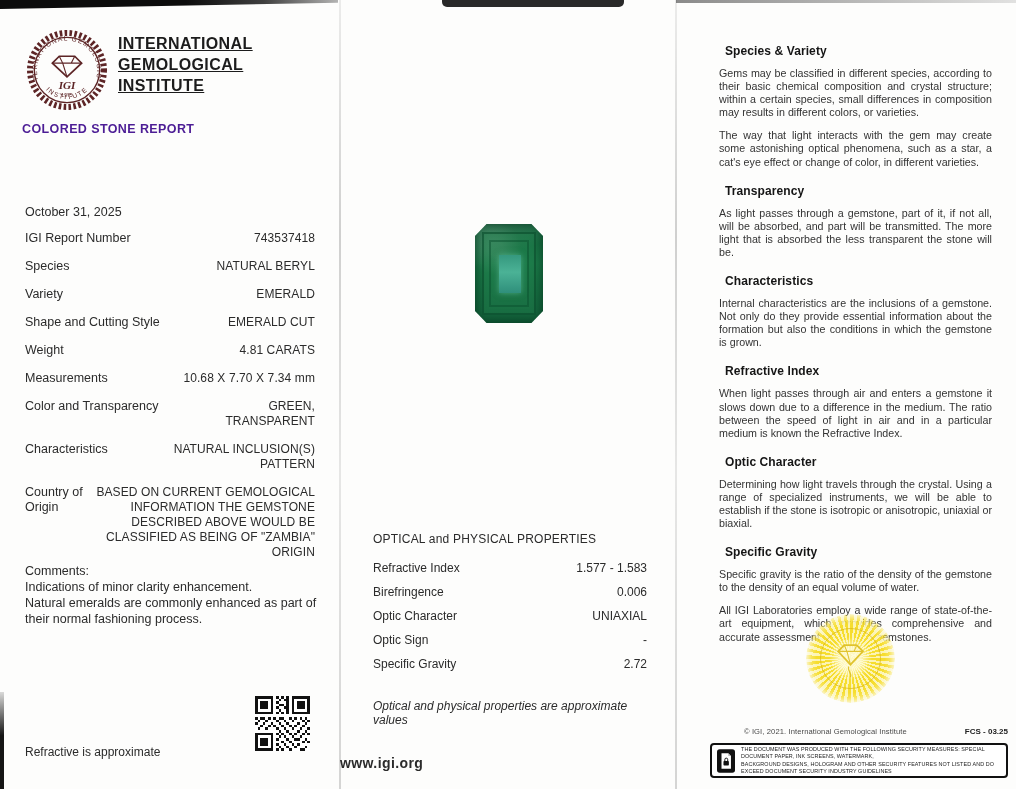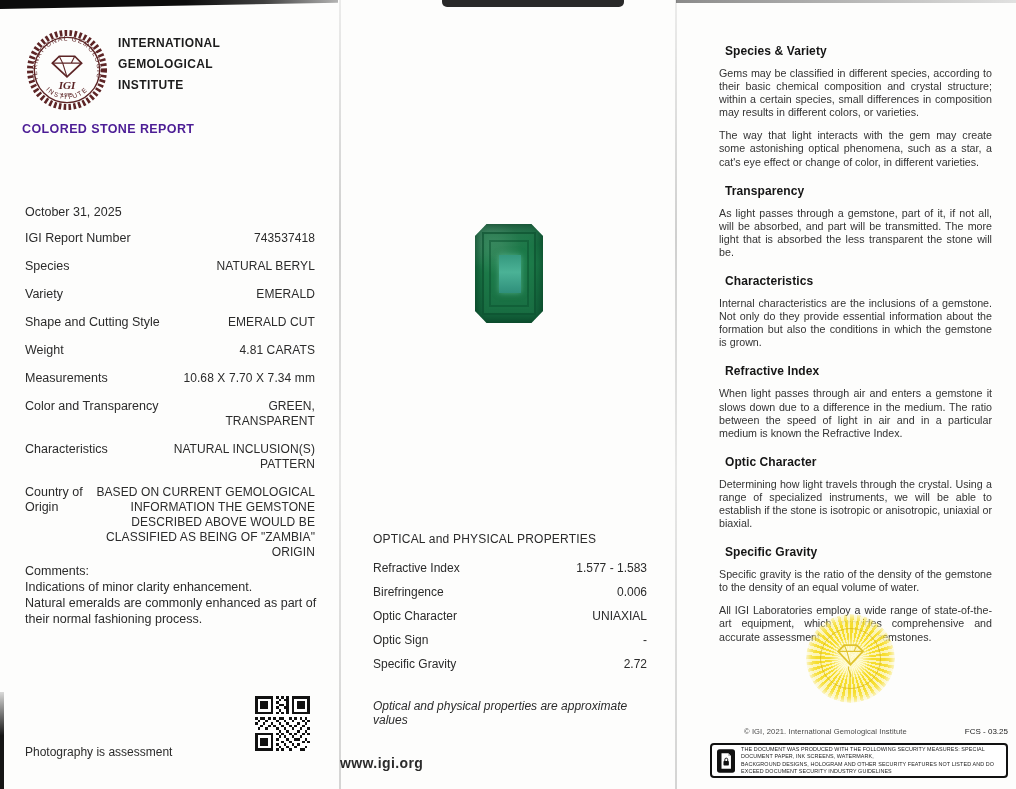--- a/index.html
+++ b/index.html
@@ -23,22 +23,22 @@
   .edge-left-bottom { position:absolute; left:0; top:692px; width:4px; height:97px;
     background:linear-gradient(to bottom,rgba(15,15,15,.15),#151515 45%); }
 
   .fold { position:absolute; top:0; bottom:0; width:2px;
     background:linear-gradient(to bottom,rgba(0,0,0,.07),rgba(0,0,0,.18) 30%,rgba(0,0,0,.09) 60%,rgba(0,0,0,.16)); }
   .fold.f1 { left:339px; }
   .fold.f2 { left:675px; }
 
   
   .logo { position:absolute; left:24px; top:25px; width:86px; height:90px; }
-  .org-name { position:absolute; left:118px; top:33px; font-size:12px; font-weight:bold;
-    letter-spacing:.4px; line-height:21px; color:#1c1c1c; }
+  .org-name { position:absolute; left:118px; top:33px; font-size:16px; font-weight:bold;
+    letter-spacing:.4px; line-height:21px; color:#1c1c1c;text-decoration:underline; }
   .report-type { position:absolute; left:22px; top:122px; font-size:12.5px; font-weight:bold;
     letter-spacing:.4px; color:#4c1d95; }
 
   .report-date { position:absolute; left:25px; top:205px; font-size:12.5px; }
 
   .fields { position:absolute; left:25px; top:231px; width:290px; }
   .field-row { display:flex; justify-content:space-between; margin-bottom:13px; line-height:15px; }
   .field-label { flex:none; max-width:135px; font-size:12.5px; white-space:pre-line; }
   .field-value { font-size:12px; text-align:right; white-space:pre-line; max-width:175px; letter-spacing:.1px; }
   .field-value.wide { max-width:238px; }
@@ -85,21 +85,21 @@
       repeating-conic-gradient(#f6dd2e 0deg 4.5deg,#fcf4b4 4.5deg 9deg);
     -webkit-mask:radial-gradient(circle,#000 54%,rgba(0,0,0,.8) 62%,rgba(0,0,0,.3) 70%,transparent 77%);
     mask:radial-gradient(circle,#000 54%,rgba(0,0,0,.8) 62%,rgba(0,0,0,.3) 70%,transparent 77%); }
   .gold-seal .ring { position:absolute; inset:16%; border-radius:50%;
     border:1.5px solid rgba(219,184,26,.75); }
   .gold-seal svg { position:absolute; inset:0; }
 
   .footer-line { position:absolute; left:712px; top:727px; width:296px;
     display:flex; justify-content:space-between; align-items:baseline; }
   .copyright { font-size:7.6px; color:#4a4a4a; letter-spacing:.1px;padding-left:32px; }
-  .fcs-code { font-size:8px; font-weight:normal; color:#222; }
+  .fcs-code { font-size:8px; font-weight:bold; color:#222; }
 
   .security-box { position:absolute; left:710px; top:743px; width:298px; height:35px;
     border:2.5px solid #111; border-radius:4px; background:#fff;
     display:flex; align-items:center; gap:6px; padding:3px 6px 3px 5px; }
   .security-icon { flex:none; width:18px; height:24px; }
   .security-text { font-size:5.4px; line-height:7.4px; color:#222; letter-spacing:.1px;
     text-transform:uppercase; }
 </style>
 </head>
 <body>
@@ -225,21 +225,21 @@
       M9 15h1v1H9zM11 15h1v1h-1zM14 15h1v1h-1zM17 15h1v1h-1z
       M8 16h1v1H8zM12 16h1v1h-1zM15 16h2v1h-2zM19 16h1v1h-1z
       M10 17h1v1h-1zM13 17h1v1h-1zM18 17h1v1h-1zM20 17h1v1h-1z
       M8 18h1v1H8zM11 18h1v1h-1zM14 18h1v1h-1zM16 18h1v1h-1z
       M9 19h1v1H9zM12 19h1v1h-1zM15 19h1v1h-1zM19 19h1v1h-1z
       M8 20h1v1H8zM10 20h1v1h-1zM13 20h1v1h-1zM17 20h2v1h-2z"></path>
     </g>
   </svg>
 </div>
 
-<div class="photo-note">Photography is assessment</div>
+<div class="photo-note">Refractive is approximate</div>
 
 <div class="gem">
   <div class="step1"></div>
   <div class="step2"></div>
   <div class="table"></div>
 </div>
 
 <div class="props">
   <div class="props-title">OPTICAL and PHYSICAL PROPERTIES</div>
   <div class="prop-row">

